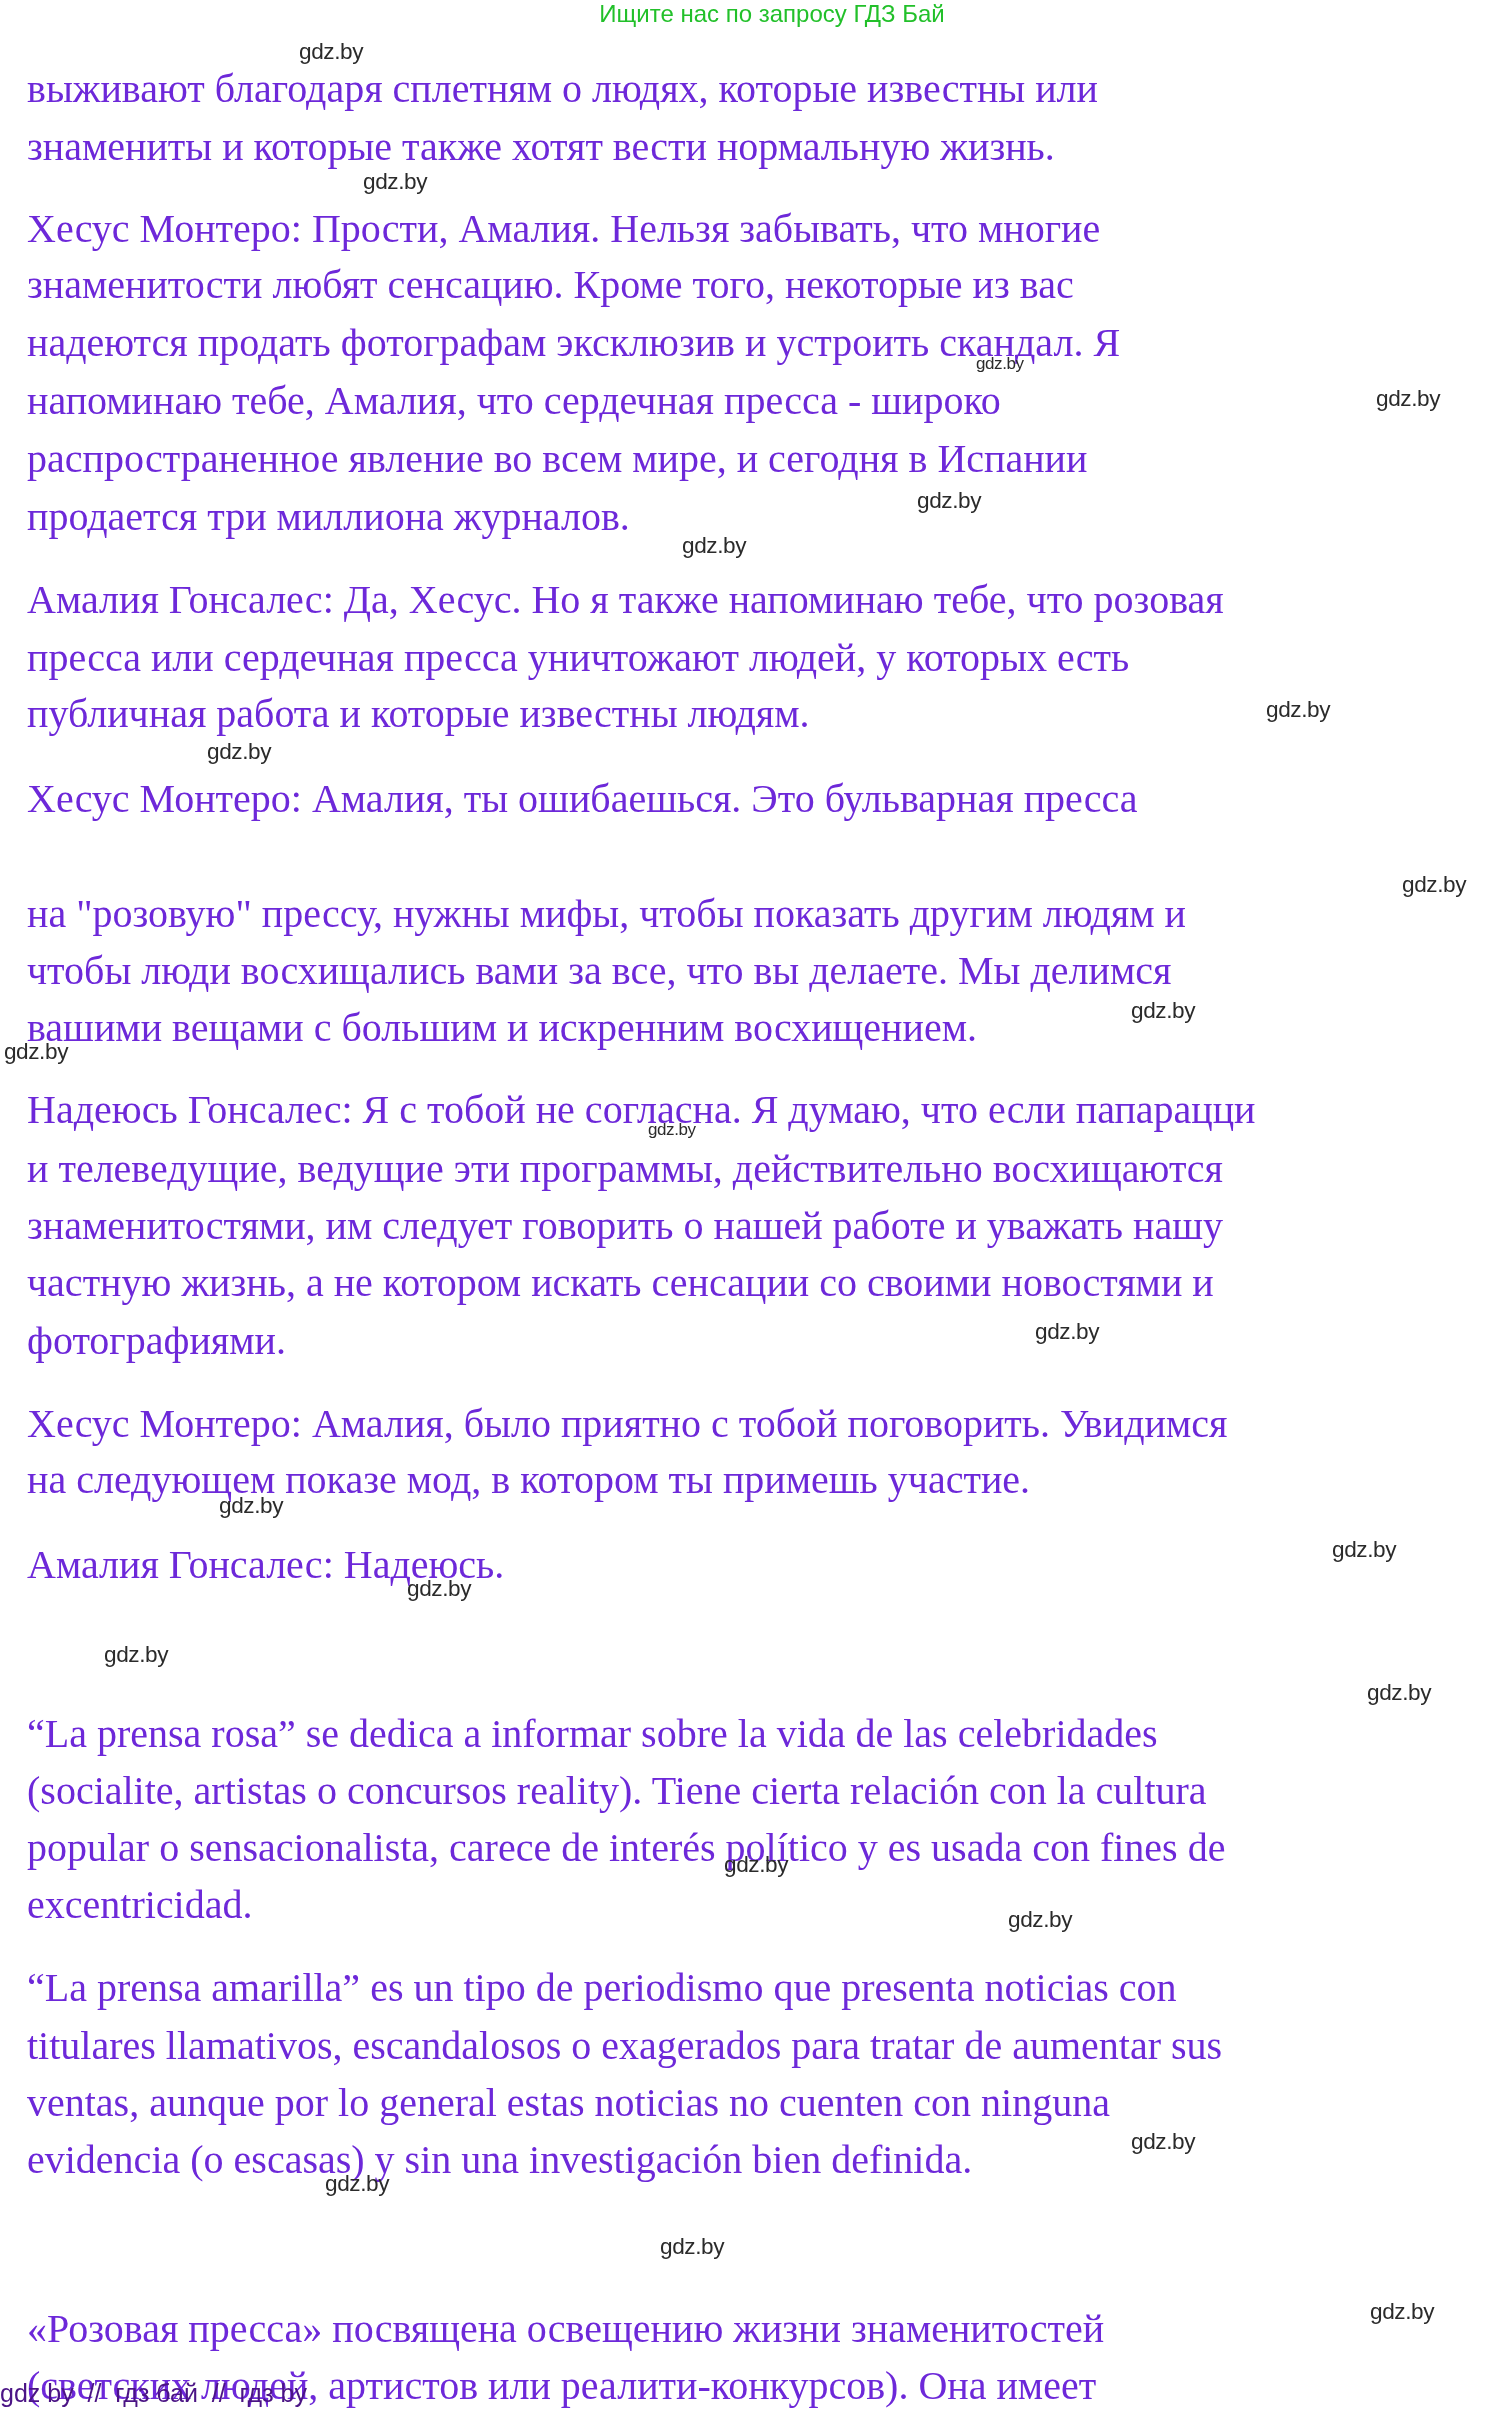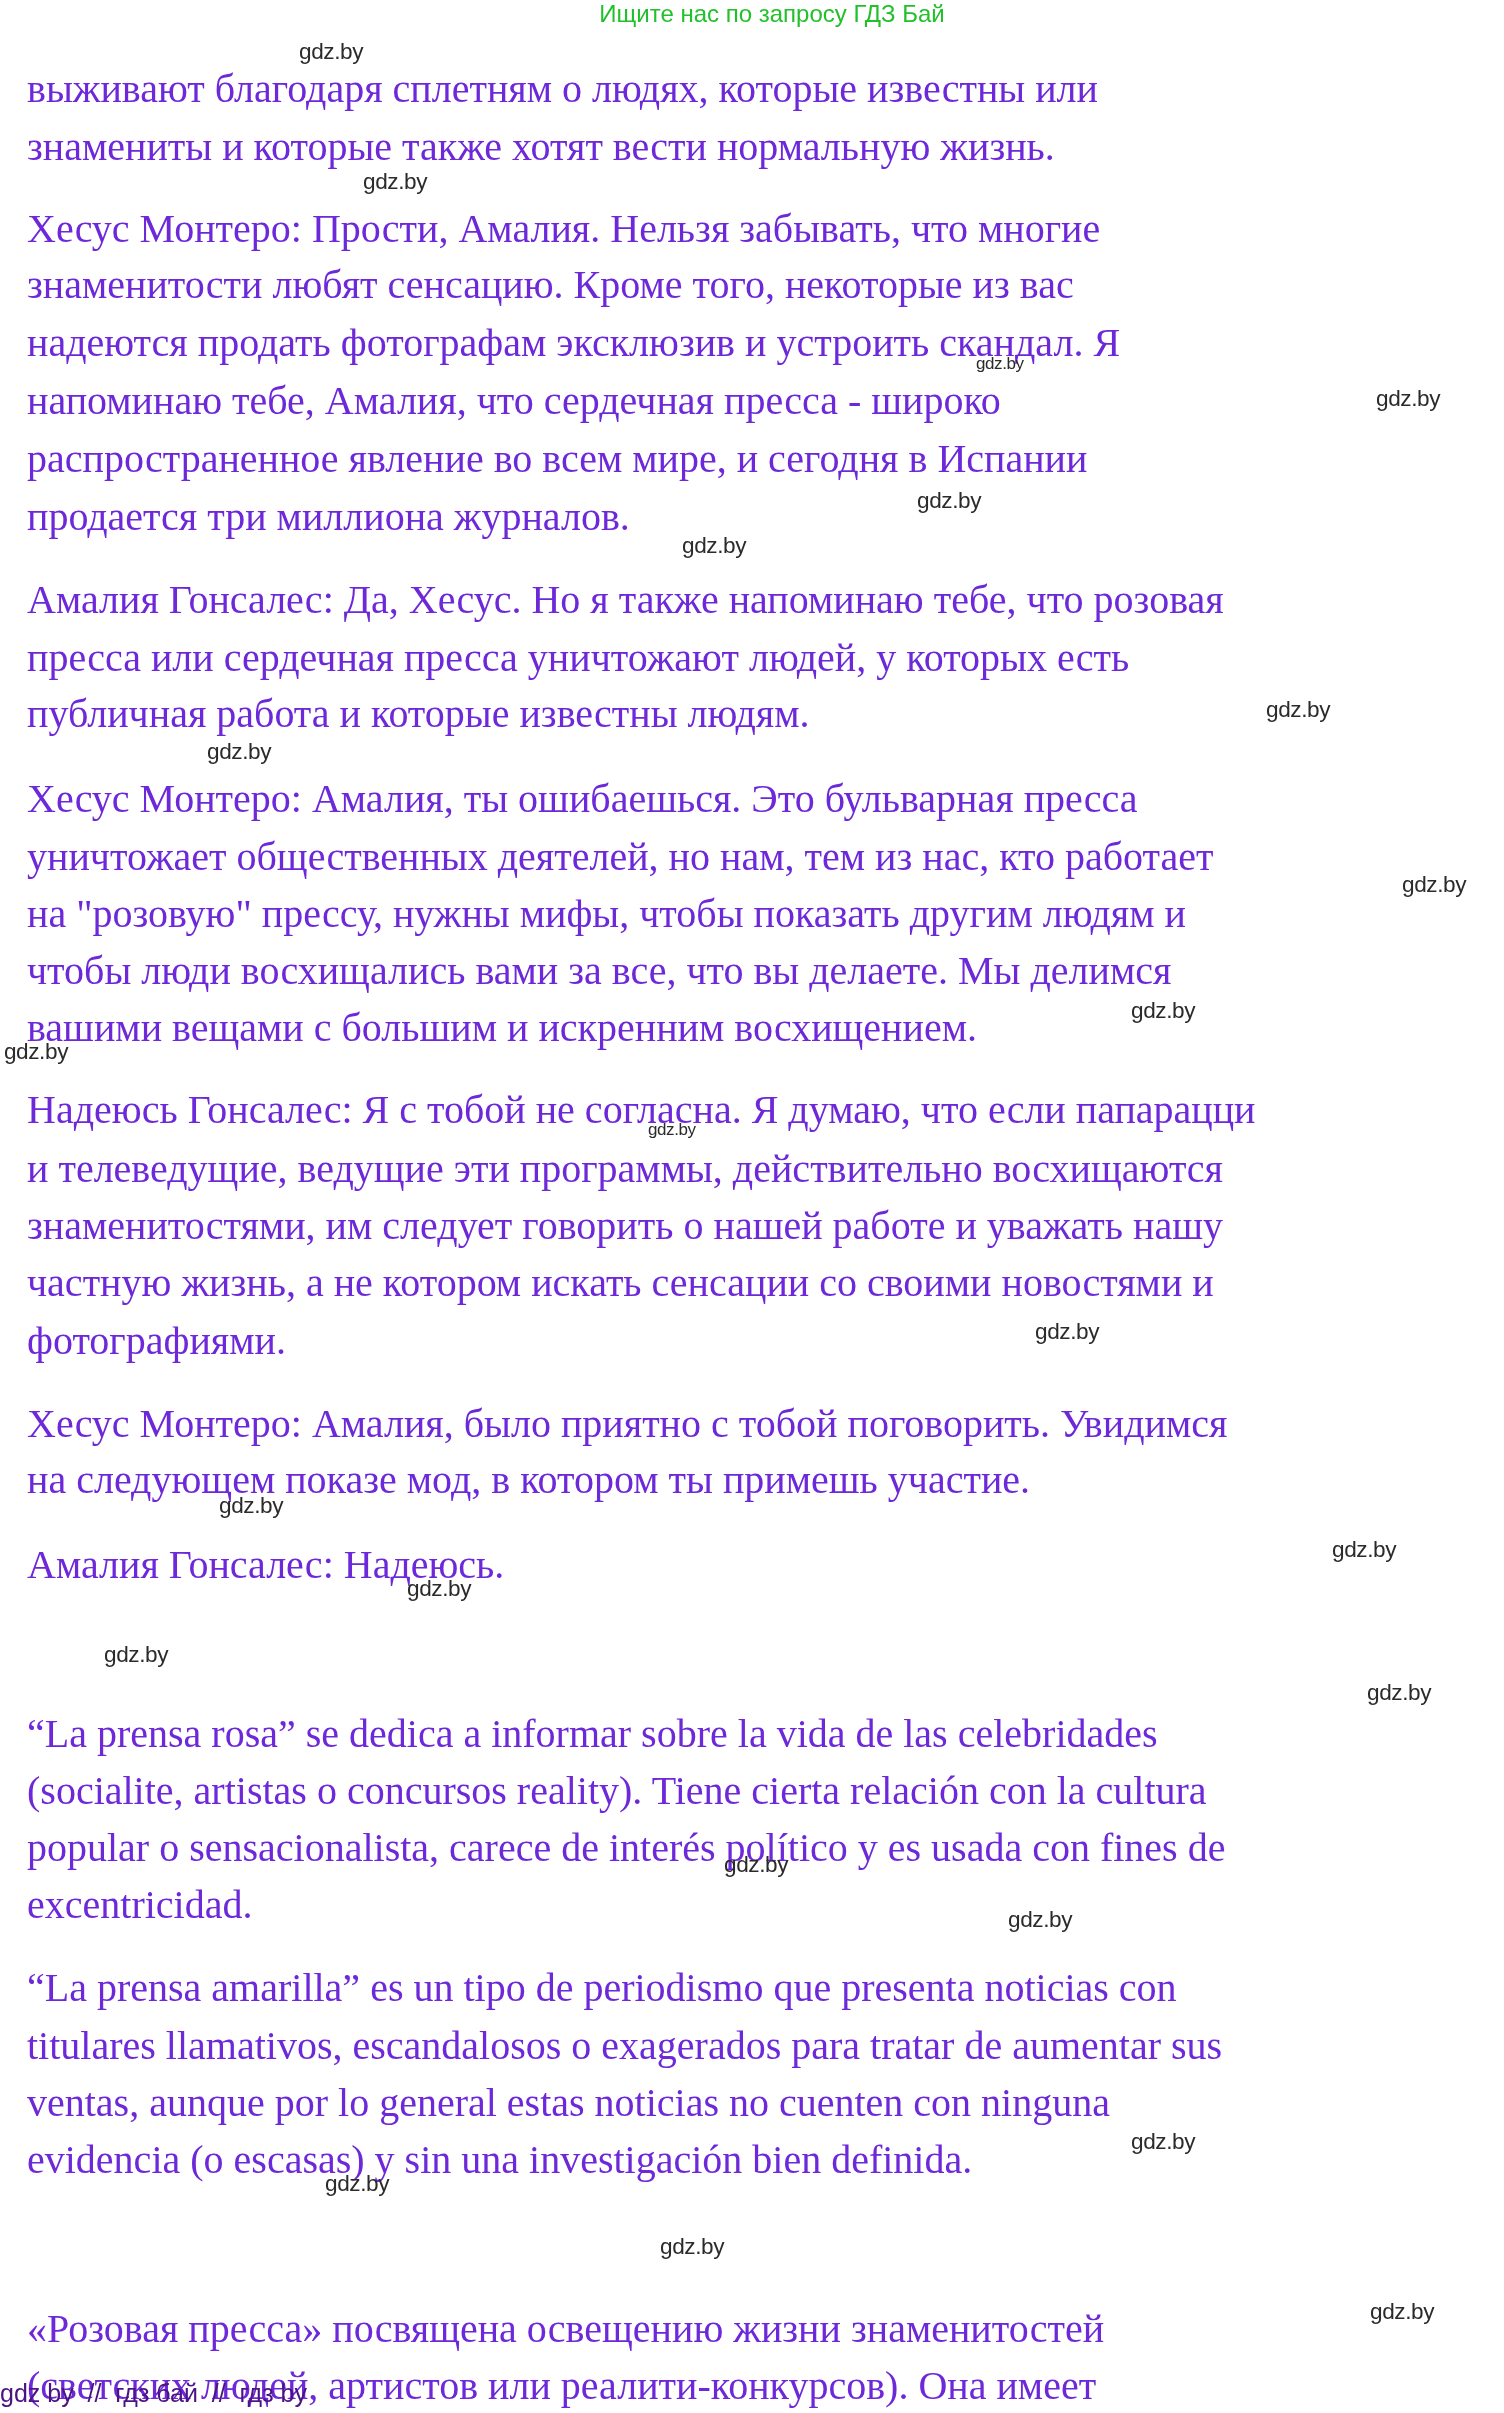--- a/index.html
+++ b/index.html
@@ -42,21 +42,20 @@
   <div class="line" style="top:319px">надеются продать фотографам эксклюзив и устроить скандал. Я</div>
   <div class="line" style="top:377px">напоминаю тебе, Амалия, что сердечная пресса - широко</div>
   <div class="line" style="top:435px">распространенное явление во всем мире, и сегодня в Испании</div>
   <div class="line" style="top:493px">продается три миллиона журналов.</div>
 
   <div class="line" style="top:576px">Амалия Гонсалес: Да, Хесус. Но я также напоминаю тебе, что розовая</div>
   <div class="line" style="top:634px">пресса или сердечная пресса уничтожают людей, у которых есть</div>
   <div class="line" style="top:690px">публичная работа и которые известны людям.</div>
 
   <div class="line" style="top:775px">Хесус Монтеро: Амалия, ты ошибаешься. Это бульварная пресса</div>
-  <div class="line" style="top:833px">уничтожает общественных деятелей, но нам, тем из нас, кто работает</div>
   <div class="line" style="top:890px">на "розовую" прессу, нужны мифы, чтобы показать другим людям и</div>
   <div class="line" style="top:947px">чтобы люди восхищались вами за все, что вы делаете. Мы делимся</div>
   <div class="line" style="top:1004px">вашими вещами с большим и искренним восхищением.</div>
 
   <div class="line" style="top:1086px">Надеюсь Гонсалес: Я с тобой не согласна. Я думаю, что если папарацци</div>
   <div class="line" style="top:1145px">и телеведущие, ведущие эти программы, действительно восхищаются</div>
   <div class="line" style="top:1202px">знаменитостями, им следует говорить о нашей работе и уважать нашу</div>
   <div class="line" style="top:1259px">частную жизнь, а не котором искать сенсации со своими новостями и</div>
   <div class="line" style="top:1317px">фотографиями.</div>
 

